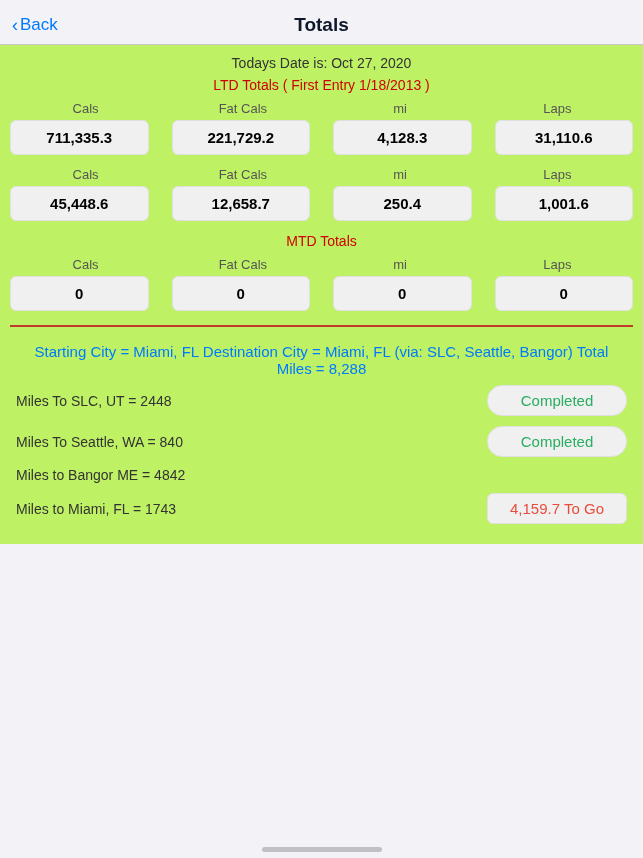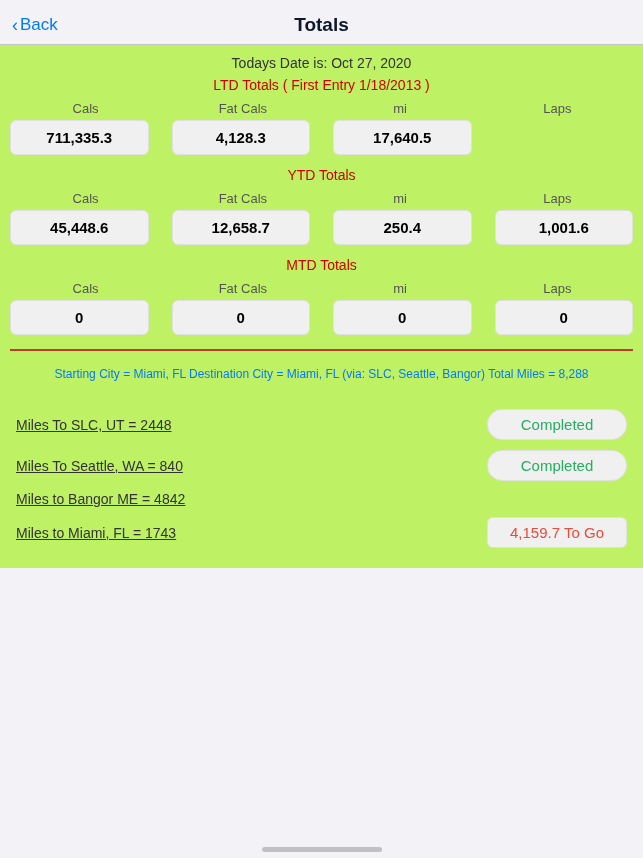--- a/index.html
+++ b/index.html
@@ -103,36 +103,35 @@
       border-top: 2px solid #c0392b;
       margin: 6px 10px;
     }
 
     
     .route-section {
       padding: 10px 16px;
     }
     .route-title {
       text-align: center;
-      font-size: 12px;
+      font-size: 15px;
       color: #007aff;
-      margin-bottom: 28px;
+      margin-bottom: 8px;
     }
 
     
     .milestone-row {
       display: flex;
       align-items: center;
       justify-content: space-between;
       margin-bottom: 10px;
     }
     .milestone-label {
       font-size: 14px;
       color: #333;
-      text-decoration: underline;
     }
     .milestone-status {
       min-width: 140px;
       text-align: center;
       padding: 6px 10px;
       border-radius: 6px;
       font-size: 15px;
       font-weight: 500;
       background: #f0f0f0;
       border: 1px solid #e0e0e0;
@@ -176,26 +175,26 @@
   <div class="section-link">LTD Totals ( First Entry 1/18/2013 )</div>
   <div class="stats-section">
     <div class="stats-headers">
       <div class="stats-header">Cals</div>
       <div class="stats-header">Fat Cals</div>
       <div class="stats-header">mi</div>
       <div class="stats-header">Laps</div>
     </div>
     <div class="stats-values">
       <div class="stat-box">711,335.3</div>
+      <div class="stat-box">221,729.2</div>
       <div class="stat-box">4,128.3</div>
-      <div class="stat-box">17,640.5</div>
-    </div>
-  </div>
-
-  <div class="section-link">YTD Totals</div>
+      <div class="stat-box">31,110.6</div>
+    </div>
+  </div>
+
   <div class="stats-section">
     <div class="stats-headers">
       <div class="stats-header">Cals</div>
       <div class="stats-header">Fat Cals</div>
       <div class="stats-header">mi</div>
       <div class="stats-header">Laps</div>
     </div>
     <div class="stats-values">
       <div class="stat-box">45,448.6</div>
       <div class="stat-box">12,658.7</div>

